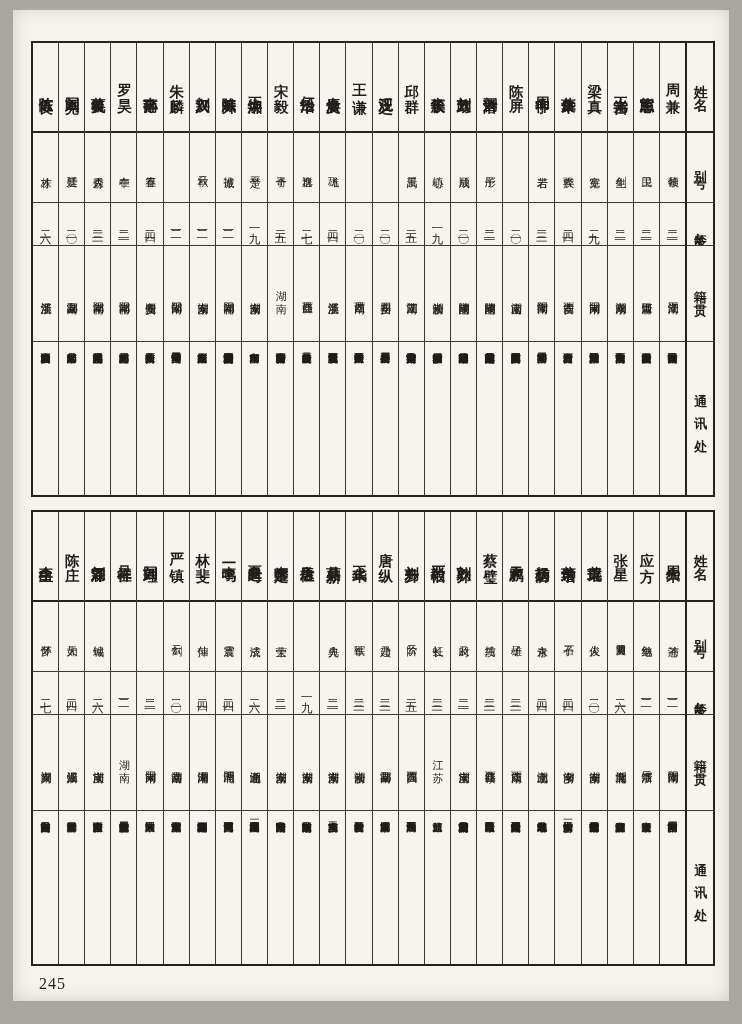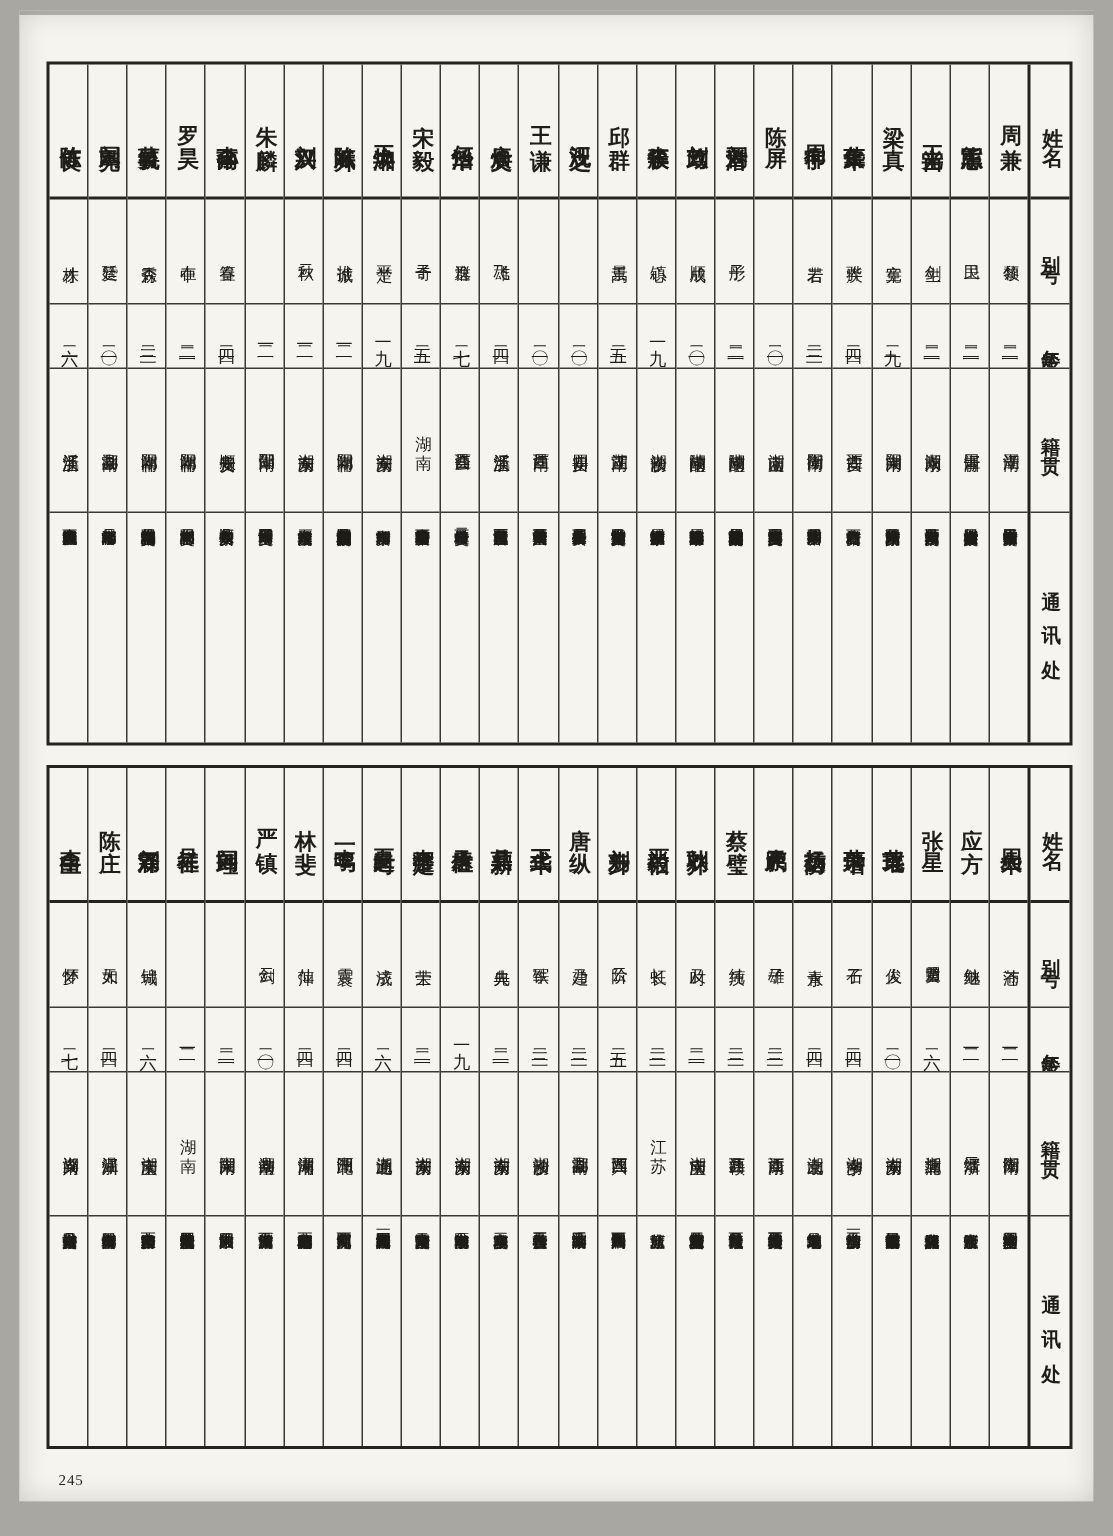--- a/index.html
+++ b/index.html
@@ -68,21 +68,21 @@
   .spread{letter-spacing:1.05em !important;}
   .two-line{height:2.6em !important;align-self:center;font-size:10px !important;line-height:1.15;}
   .header-col .cell>span{font-weight:700;text-align:center;}
   .header-col .row-name>span{font-size:14px;letter-spacing:.9em;}
   .header-col .row-alias>span{font-size:13px;font-weight:700;letter-spacing:.55em;}
   .header-col .row-age>span{font-size:12.5px;font-weight:700;letter-spacing:.1em;}
   .header-col .row-native>span{font-size:13px;letter-spacing:1.0em;}
   .header-col .row-address>span{font-size:13px;letter-spacing:1.8em;}
   .page-number{
     position:absolute;left:26px;bottom:8px;
-    font-size:10px;letter-spacing:.06em;
+    font-size:16px;letter-spacing:.06em;
     color:#26231f;
     font-family:"Liberation Serif","DejaVu Serif",serif;
   }
   .scan-edge-top{position:absolute;left:0;top:0;width:100%;height:3px;background:rgba(70,68,62,.35);}
 </style>
 </head>
 <body>
 
 <div class="sheet">
   <div class="scan-edge-top"></div>

